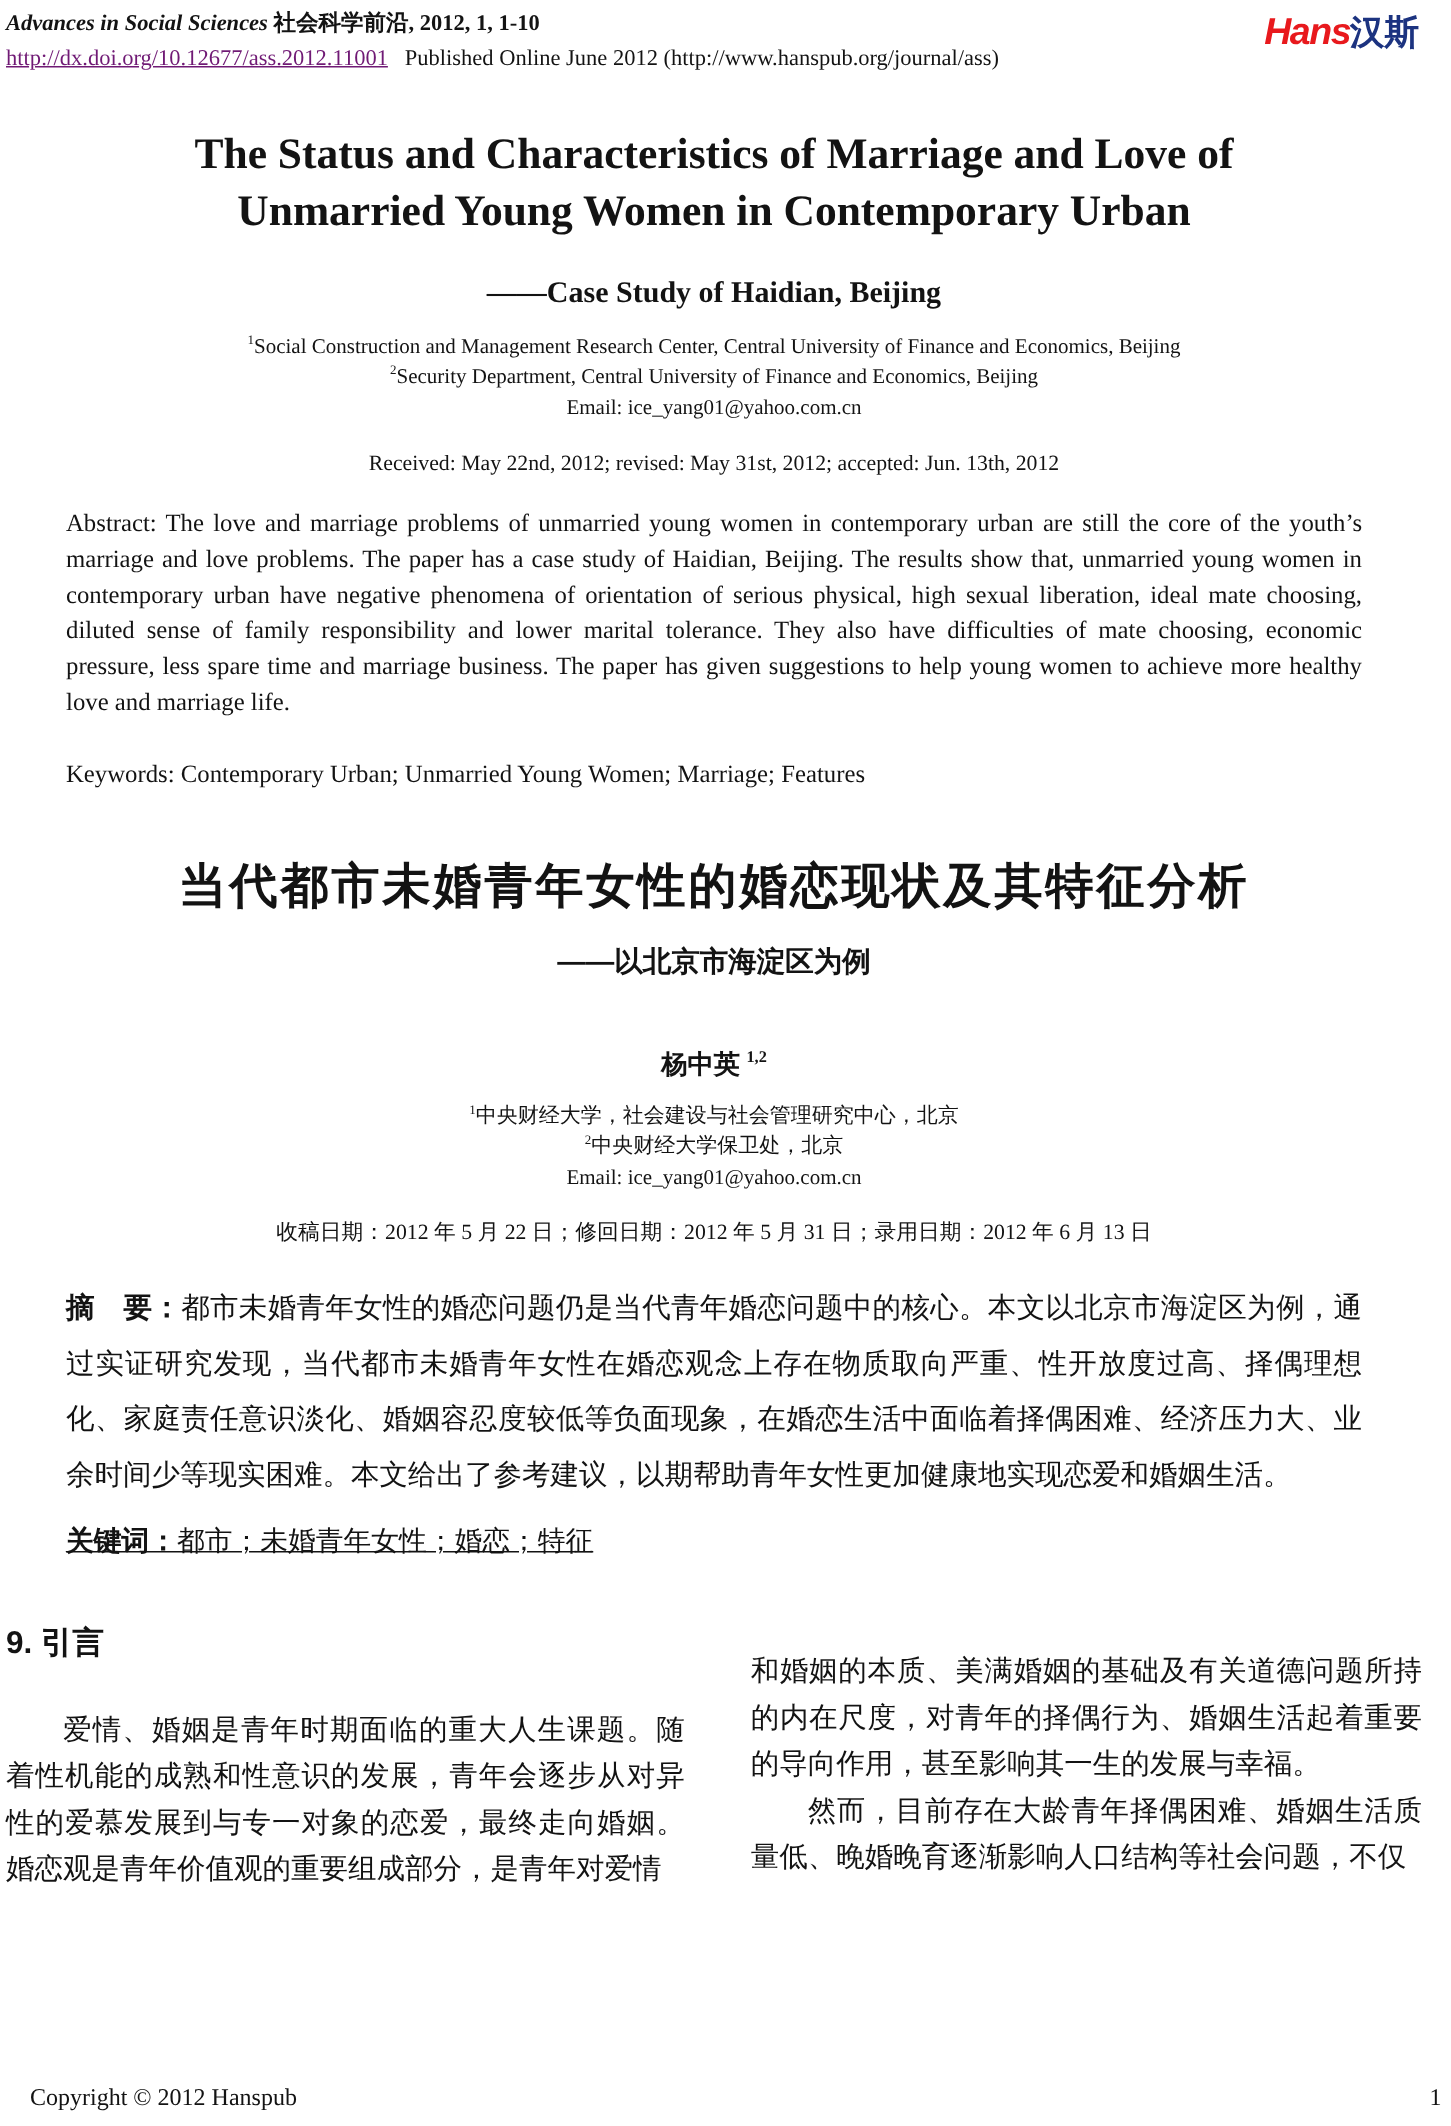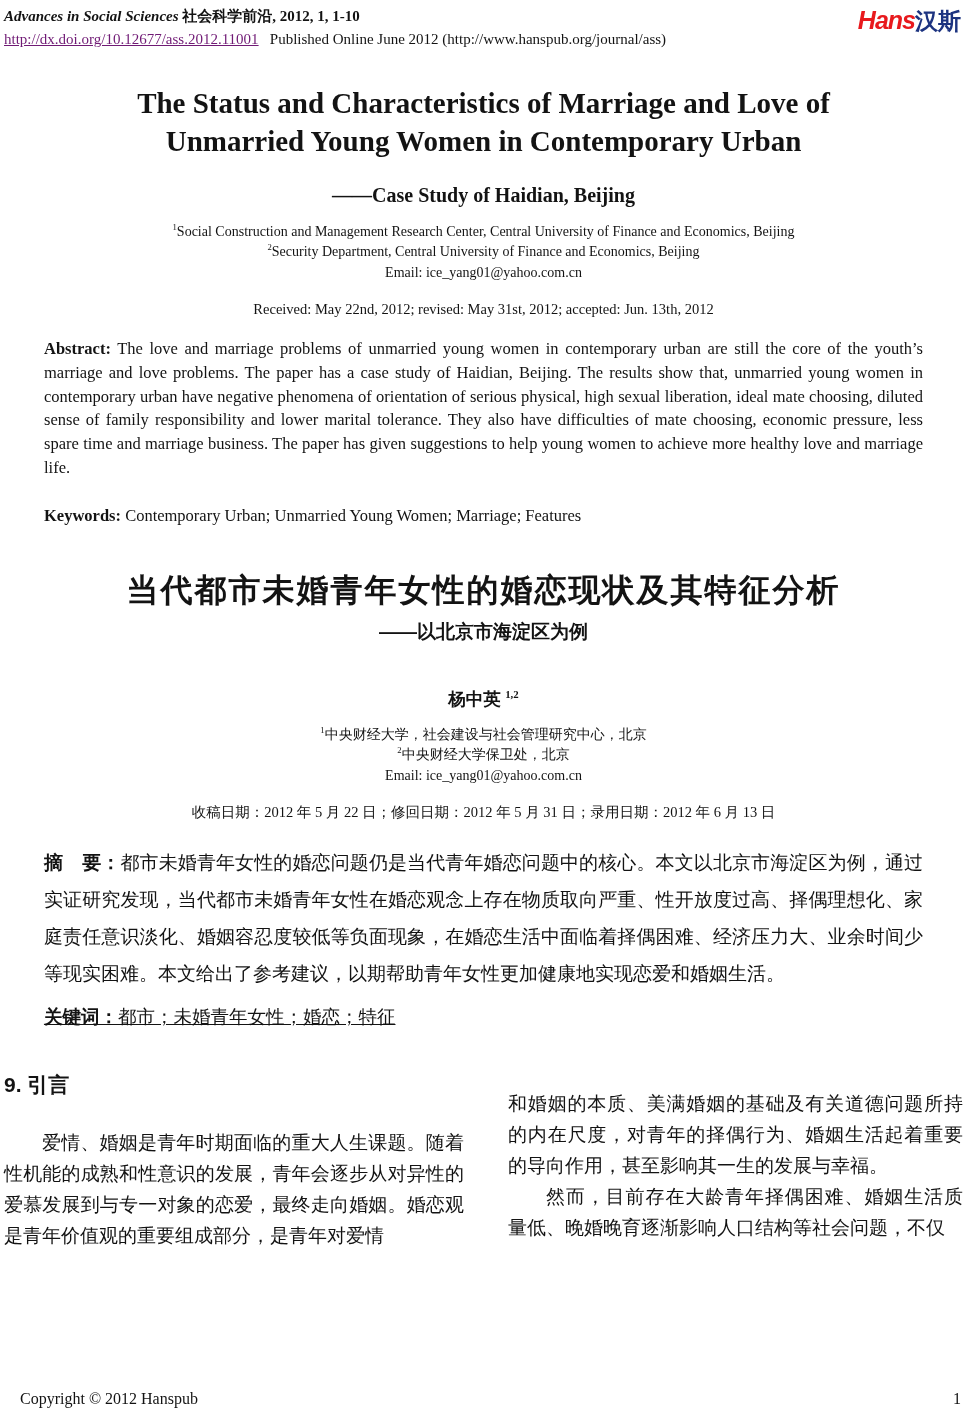--- a/index.html
+++ b/index.html
@@ -6,46 +6,46 @@
   html, body { background: #ffffff; }
   .page {
     position: relative;
     width: 967px;
     height: 1417px;
     margin: 0 auto;
     background: #ffffff;
     color: #131313;
     font-family: "Liberation Serif", "DejaVu Serif", serif;
     overflow: hidden;
-    padding: 6px 4px 0 4px;
+    padding: 6px 19px 0 4px;
   }
   
   .hdr { display: flex; justify-content: space-between; align-items: flex-start; }
   .hdr-left { font-size: 15px; line-height: 1.35; }
   .journal-en { font-weight: bold; font-style: italic; }
   .journal-cn { font-weight: bold; }
   .hdr-line2 { margin-top: 3px; font-size: 15px; }
   .doi-link { color: #701a75; text-decoration: underline; cursor: pointer; }
   .published { color: #131313; }
   .logo { white-space: nowrap; padding-right: 2px; }
   .logo-en { color: #e8191d; font-family: "Liberation Sans", sans-serif; font-weight: bold; font-style: italic; font-size: 25px; letter-spacing: -1px; }
   .logo-cn { color: #1c3380; font-weight: bold; font-size: 23px; font-family: "Liberation Sans", sans-serif; }
   
   .en-title { margin-top: 34px; text-align: center; font-weight: bold; font-size: 29px; line-height: 1.32; }
   .en-subtitle { margin-top: 22px; text-align: center; font-weight: bold; font-size: 20px; line-height: 1.3; }
   .en-author { margin-top: 46px; text-align: center; font-weight: bold; font-size: 17.5px; line-height: 1.3; }
   sup { font-size: 0.62em; vertical-align: super; line-height: 0; }
   .affils { margin-top: 14px; text-align: center; font-size: 14px; line-height: 1.45; }
   .received { margin-top: 16px; text-align: center; font-size: 14.5px; line-height: 1.4; }
   .abstract { margin: 18px 40px 0 40px; font-size: 16.5px; line-height: 1.44; text-align: justify; }
-  .abstract b, .keywords b { font-weight: bold; }
+  .abstract b, .keywords b { font-weight: normal; }
   .keywords { margin: 24px 40px 0 40px; font-size: 16.5px; line-height: 1.44; }
   
   .cn-title { margin-top: 42px; text-align: center; font-weight: bold; font-size: 32px; letter-spacing: 2px; line-height: 1.35; font-family: "Liberation Sans", "DejaVu Sans", sans-serif; }
-  .cn-subtitle { margin-top: 6px; text-align: center; font-weight: bold; font-size: 19px; line-height: 1.35; font-family: "Liberation Sans", "DejaVu Sans", sans-serif; }
+  .cn-subtitle { margin-top: 16px; text-align: center; font-weight: bold; font-size: 19px; line-height: 1.35; font-family: "Liberation Sans", "DejaVu Sans", sans-serif; }
   .cn-author { margin-top: 44px; text-align: center; font-weight: bold; font-size: 17.5px; line-height: 1.3; }
   .cn-abstract { margin: 22px 40px 0 40px; font-size: 19px; line-height: 37px; text-align: justify; }
   .cn-abstract .lbl { font-weight: bold; font-family: "Liberation Sans", "DejaVu Sans", sans-serif; }
   .cn-keywords { margin: 12px 40px 0 40px; font-size: 18.5px; line-height: 1.4; text-decoration: underline; }
   .cn-keywords .lbl { font-weight: bold; font-family: "Liberation Sans", "DejaVu Sans", sans-serif; }
   
   .columns { display: flex; margin-top: 40px; }
   .col-left  { width: 460px; }
   .col-gap   { width: 44px; flex: none; }
   .col-right { width: 455px; padding-top: 17px; }

